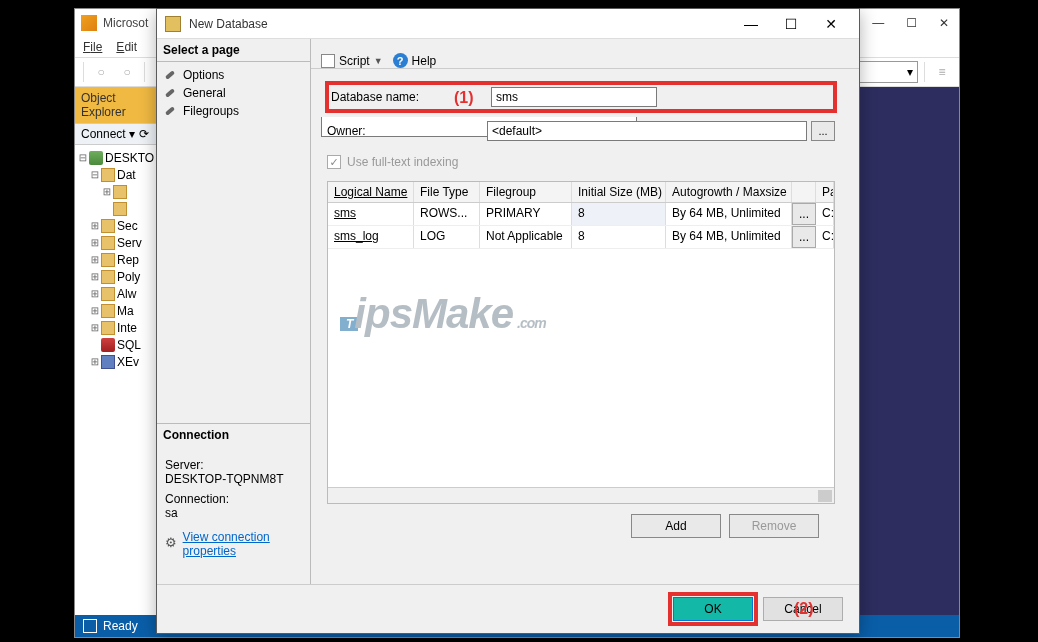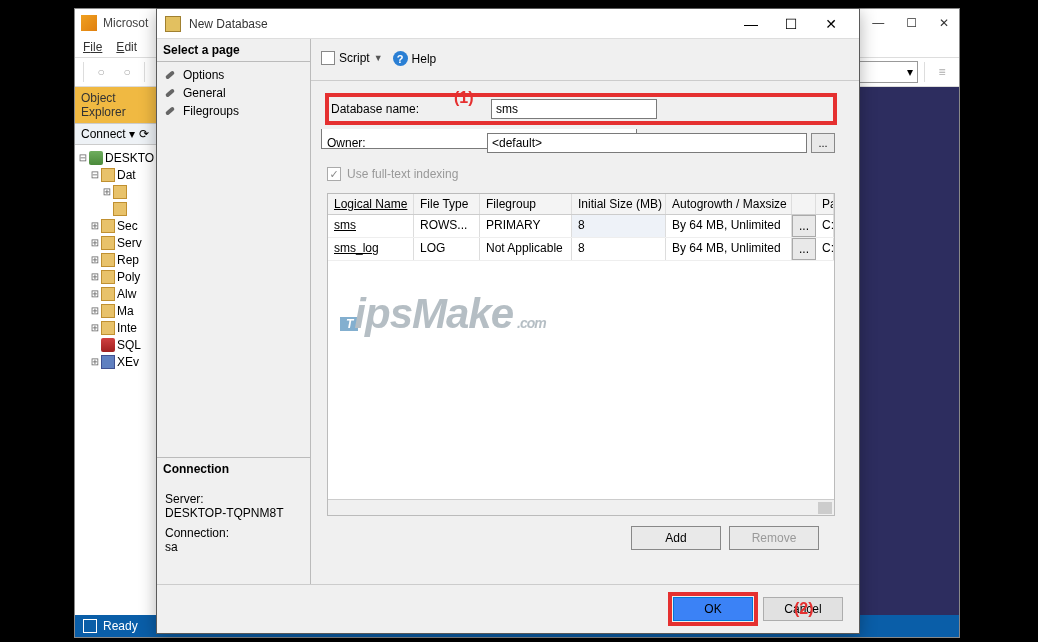--- a/index.html
+++ b/index.html
@@ -54,21 +54,21 @@
 .dlg-conn { margin-top: auto; border-top: 1px solid #bbb; padding-bottom: 20px; }
 .dlg-conn-h { font-weight: bold; padding: 4px 6px; background: #f0f0f0; }
 .dlg-conn-body { padding: 6px 8px; font-size: 11px; }
 .dlg-conn-lbl { margin-top: 6px; }
 .dlg-conn-val { margin-bottom: 4px; }
 .dlg-conn-link { color: #0066cc; text-decoration: underline; cursor: pointer; display: flex; align-items: center; gap: 6px; margin-top: 10px; }
 .conn-link-icon { width: 14px; height: 14px; position: relative; }
 .conn-link-icon::before { content: '⚙'; font-size: 13px; color: #555; position: absolute; top: -2px; }
 
 .dlg-right { flex: 1; background: #f0f0f0; display: flex; flex-direction: column; padding: 0; }
-.dlg-right-toolbar { height: 30px; border-bottom: 1px solid #ccc; display: flex; align-items: flex-start; padding: 0 10px; gap: 10px; margin-top: 12px; }
+.dlg-right-toolbar { height: 30px; border-bottom: 1px solid #ccc; display: flex; align-items: flex-end; padding: 0 10px; gap: 10px; }
 .script-btn { display: flex; align-items: center; gap: 4px; cursor: pointer; }
 .script-icon { width: 14px; height: 14px; border: 1px solid #888; background: #fff; }
 .script-drop { font-size: 9px; color: #555; }
 .help-btn { display: flex; align-items: center; gap: 4px; cursor: pointer; }
 .help-icon { width: 15px; height: 15px; border-radius: 50%; background: #2a7fd4; color: #fff; font-weight: bold; display: flex; align-items: center; justify-content: center; font-size: 11px; }
 
 .dlg-form { padding: 14px 24px 0 16px; }
 .form-row { display: flex; align-items: center; height: 28px; }
 .form-lbl { width: 160px; }
 .form-input { flex: 1; height: 20px; border: 1px solid #7a7a7a; background: #fff; padding: 0 4px; font-size: 12px; }
@@ -87,21 +87,21 @@
 .grid-row { display: flex; border-bottom: 1px solid #eee; }
 .gc1 { width: 86px; text-decoration: underline; } .gc2 { width: 66px; } .gc3 { width: 92px; } .gc4 { width: 94px; } .gc5 { width: 126px; } .gcbtn { width: 24px; text-align: center; } .gc6 { width: 18px; }
 .grid-body { height: 300px; position: relative; }
 .grid-scroll { position: absolute; left: 0; right: 0; bottom: 0; height: 16px; background: #f0f0f0; border-top: 1px solid #ccc; display: flex; align-items: center; justify-content: flex-end; padding-right: 2px; }
 .scroll-thumb-r { width: 14px; height: 12px; background: #ccc; }
 
 .dlg-btns { display: flex; justify-content: flex-end; gap: 8px; padding: 10px 16px; }
 .dlg-btn { width: 90px; height: 24px; border: 1px solid #888; background: #e9e9e9; cursor: pointer; }
 .dlg-btn:disabled { color: #999; cursor: default; }
 .dlg-foot { border-top: 1px solid #ccc; padding: 12px 16px; display: flex; justify-content: flex-end; gap: 10px; position: relative; }
-.ok-btn { width: 80px; height: 24px; border: 1px solid #0078d7; background: #3b82f6; cursor: pointer; }
+.ok-btn { width: 80px; height: 24px; border: 1px solid #0078d7; background: #14b8a6; cursor: pointer; }
 .cancel-btn { width: 80px; height: 24px; border: 1px solid #adadad; background: #e1e1e1; cursor: pointer; }
 .hl-red-btn { outline: 4px solid #e53030; outline-offset: 1px; }
 
 .watermark { position: absolute; left: 340px; top: 290px; pointer-events: none; font-size: 48px; font-weight: 800; font-style: italic; color: #1f6fa8; opacity: 0.55; letter-spacing: -1px; display: flex; align-items: baseline; }
 .watermark .wm-t { background: #1f6fa8; color: #fff; padding: 0 6px; margin-right: -4px; }
 .watermark .wm-rest { color: #7a8a95; font-size: 42px; }
 .watermark .wm-com { font-size: 14px; color: #7a8a95; margin-left: 4px; }
 </style>
 </head>
 <body>
@@ -250,20 +250,24 @@
             <span>Filegroups</span>
           </div>
       </div>
       <div class="dlg-conn">
         <div class="dlg-conn-h">Connection</div>
         <div class="dlg-conn-body">
           <div class="dlg-conn-lbl">Server:</div>
           <div class="dlg-conn-val">DESKTOP-TQPNM8T</div>
           <div class="dlg-conn-lbl">Connection:</div>
           <div class="dlg-conn-val">sa</div>
+          <div class="dlg-conn-link">
+            <span class="conn-link-icon"></span>
+            <span>View connection properties</span>
+          </div>
         </div>
       </div>
     </div>
     <div class="dlg-right">
       <div class="dlg-right-toolbar">
         <div class="script-btn">
           <span class="script-icon"></span>
           <span>Script</span>
           <span class="script-drop">▼</span>
         </div>

